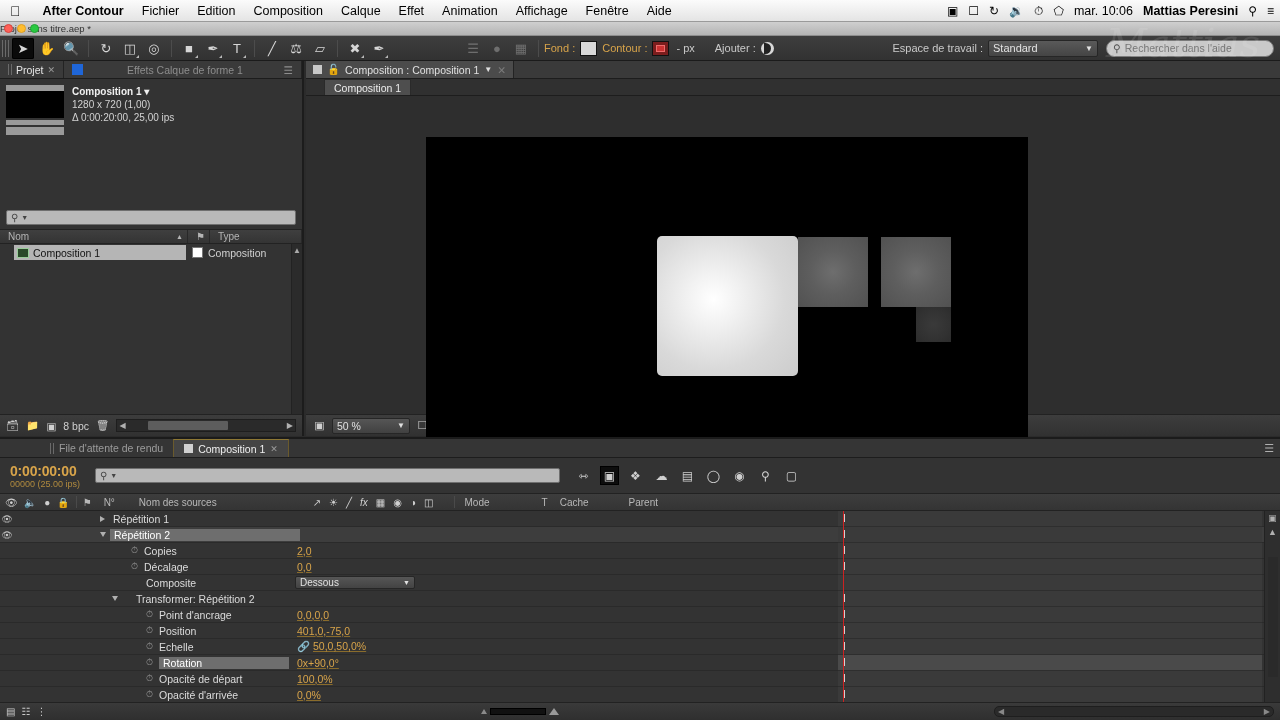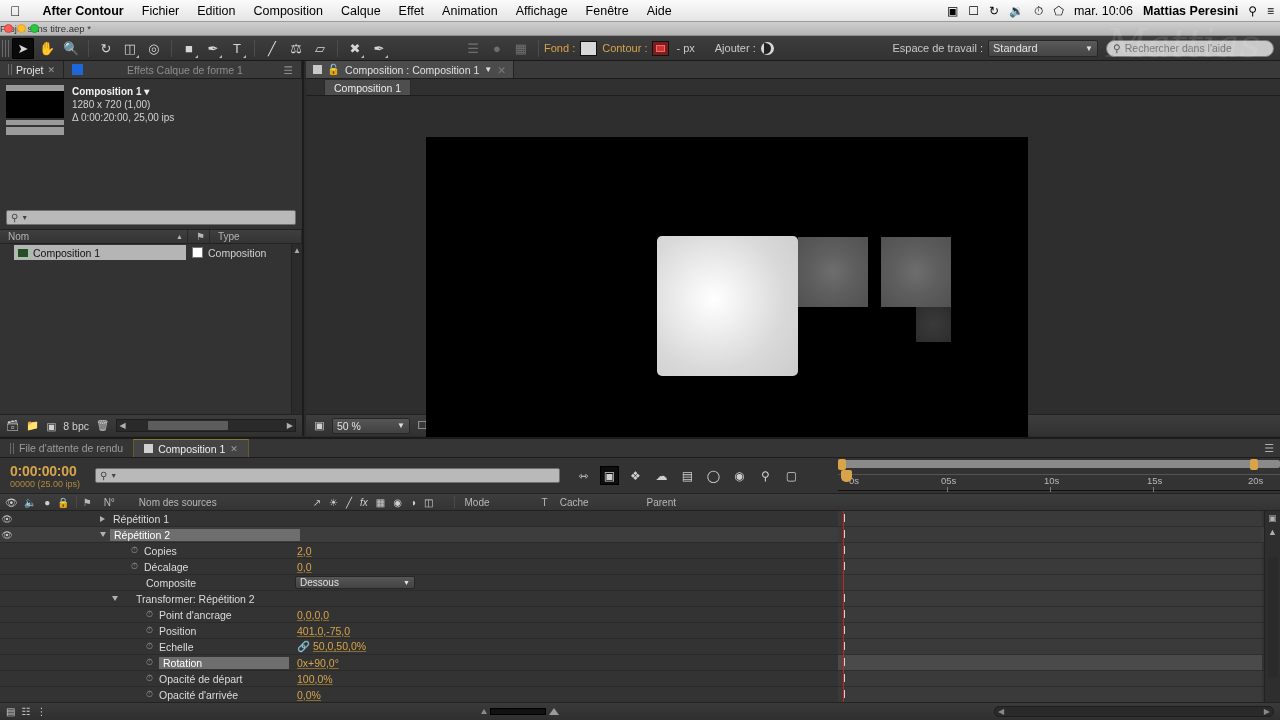--- a/index.html
+++ b/index.html
@@ -162,21 +162,21 @@
   .vsel {
     height:16px; background:linear-gradient(#565656,#414141); border:1px solid #262626; border-radius:2px;
     color:#e0e0e0; font-size:10.5px; display:flex;align-items:center; padding:0 4px; gap:10px;
   }
   .vsel .cv{ font-size:8px; margin-left:auto; }
   .vbtn { width:17px;height:17px; display:flex;align-items:center;justify-content:center; color:#cfcfcf; font-size:11px;}
 
   
   .timeline { position:absolute; left:0; top:437px; width:1280px; height:283px; background:#333;
      border-top:2px solid #1b1b1b; display:flex; flex-direction:column;}
-  .tl-tabrow { height:19px; background:#353535; display:flex;align-items:stretch; border-bottom:1px solid #1d1d1d;}
+  .tl-tabrow { height:19px; background:#353535; display:flex;align-items:stretch; border-bottom:1px solid #1d1d1d;padding-left:40px;}
   .tl-tab { display:flex;align-items:center;gap:5px;padding:0 10px; font-size:10.5px; color:#9b9b9b;}
   .tl-tab.active { background:#444; color:#efefef; border:1px solid #6a5a2c; border-bottom:none;
      border-top:1px solid #8d7734; }
   .tl-head { height:36px; background:#333; display:flex; align-items:center; border-bottom:1px solid #222; position:relative;}
   .tc { padding-left:10px; width:95px; }
   .tc .big { color:#d8a44a; font-weight:bold; font-size:14px; letter-spacing:-0.2px;}
   .tc .sm { color:#b08a3e; font-size:9px; }
   .tl-search { width:465px; height:15px; background:#b9b9b9; border:1px solid #6f6f6f; border-radius:2px;
      display:flex;align-items:center;padding:0 4px;gap:3px; color:#444; font-size:10px;}
   .tl-icons { display:flex; align-items:center; gap:7px; margin-left:14px; }
@@ -490,35 +490,20 @@
         <span class="ti sel">▣</span>
         <span class="ti">❖</span>
         <span class="ti">☁</span>
         <span class="ti">▤</span>
         <span class="ti">◯</span>
         <span class="ti">◉</span>
         <span class="ti">⚲</span>
         <span class="ti">▢</span>
       </div>
 
-      <div class="ruler">
-        <div class="bar"></div>
-        <div class="handle" style="left:0"></div>
-        <div class="handle" style="right:22px"></div>
-        <div class="track"></div>
-        <div class="tick" style="left:11px">0s</div>
-        <div class="tick" style="left:103px">05s</div>
-        <div class="tickline" style="left:109px"></div>
-        <div class="tick" style="left:206px">10s</div>
-        <div class="tickline" style="left:212px"></div>
-        <div class="tick" style="left:309px">15s</div>
-        <div class="tickline" style="left:315px"></div>
-        <div class="tick" style="left:410px">20s</div>
-        <div class="playhead" style="left:3px"></div>
-      </div>
     </div>
 
     <div class="colhead">
       <div class="seg" style="padding-left:5px;gap:7px;color:#d0d0d0">
         <span>👁</span>
         <span>🔈</span>
         <span>●</span>
         <span>🔒</span>
       </div>
       <div class="vsepr"></div>
@@ -532,21 +517,21 @@
         <span style="font-style:italic">fx</span>
         <span>▦</span>
         <span>◉</span>
         <span>◑</span>
         <span>◫</span>
       </div>
       <div class="vsepr" style="margin-left:20px"></div>
       <span style="margin-left:4px">Mode</span>
       <span style="margin-left:52px">T</span>
       <span style="margin-left:12px">Cache</span>
-      <span style="margin-left:58px">Parent</span>
+      <span style="margin-left:40px">Parent</span>
     </div>
 
     <div class="rows">
 
       <div class="row">
         <span class="eye">👁</span>
         <span style="width:86px"></span>
         <span class="tri right"></span>
         <span class="label" style="margin-left:8px">Répétition 1</span>
       </div>

